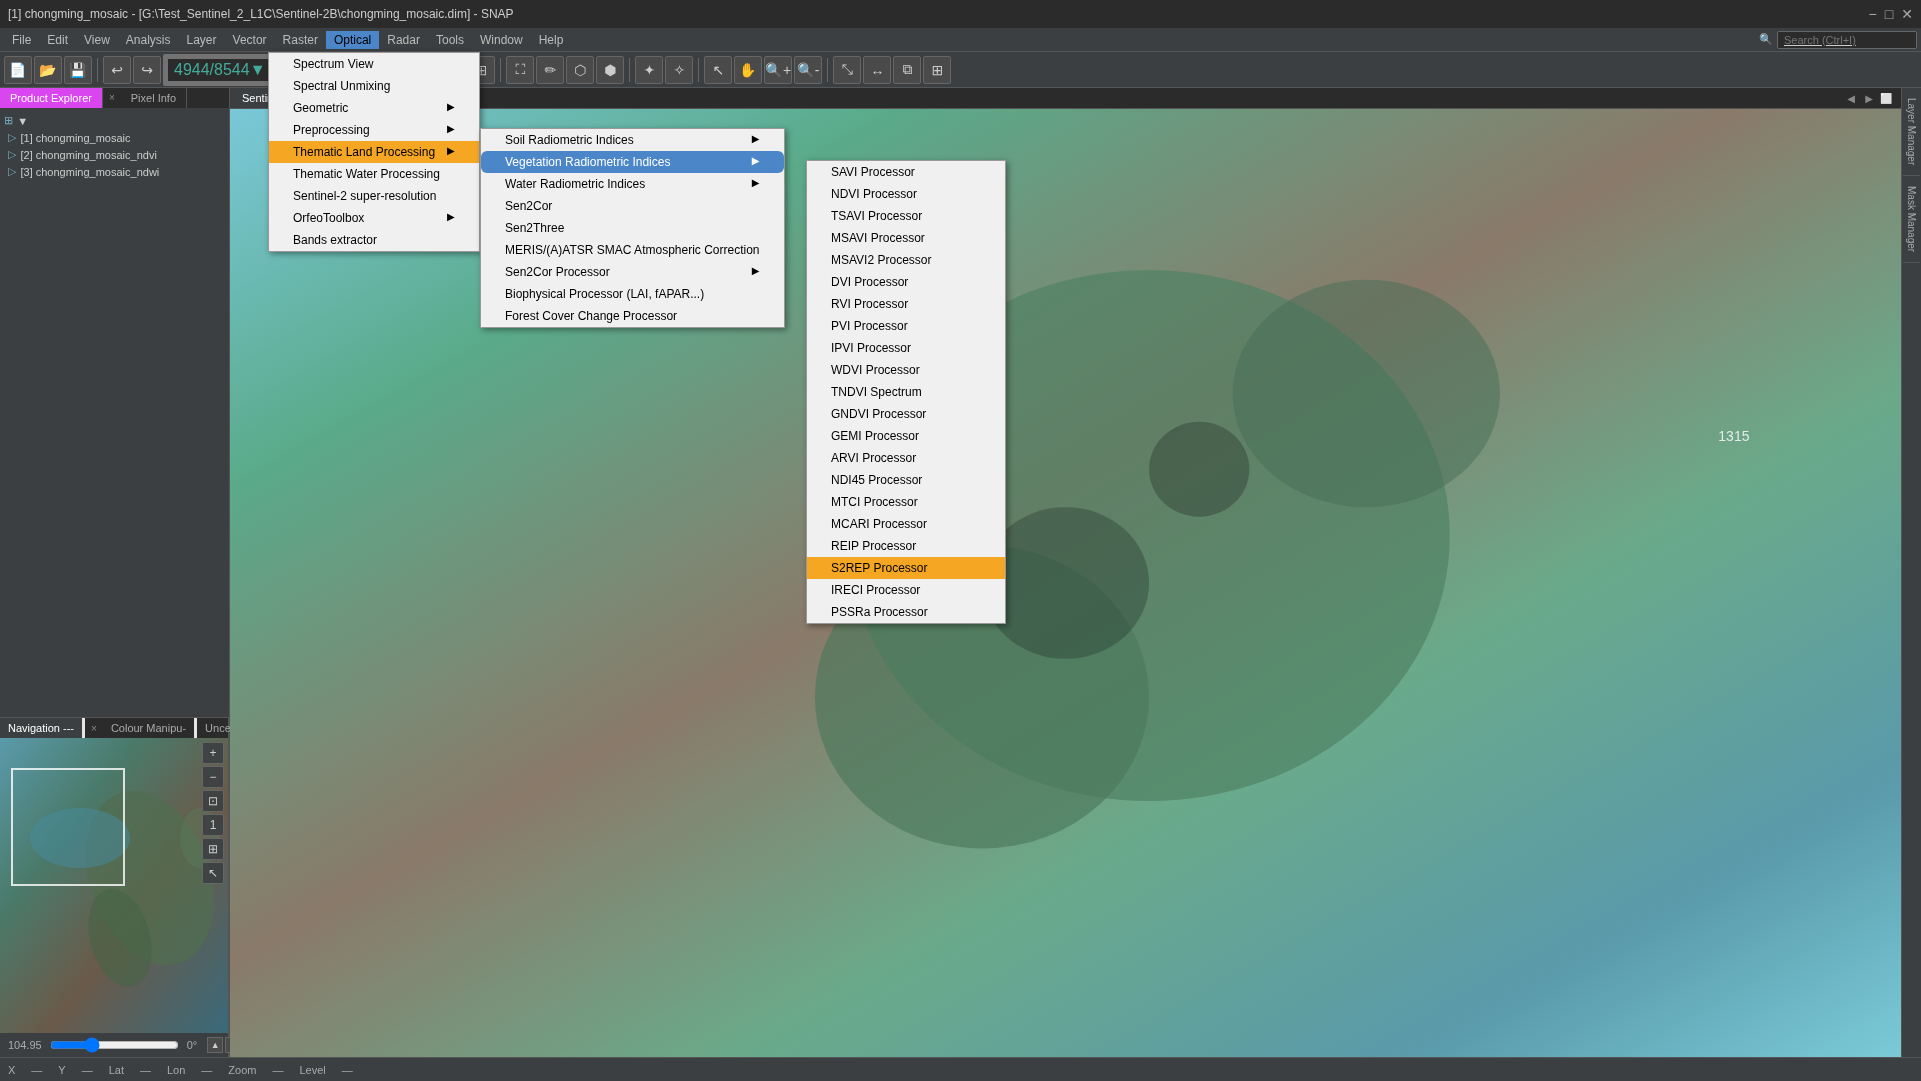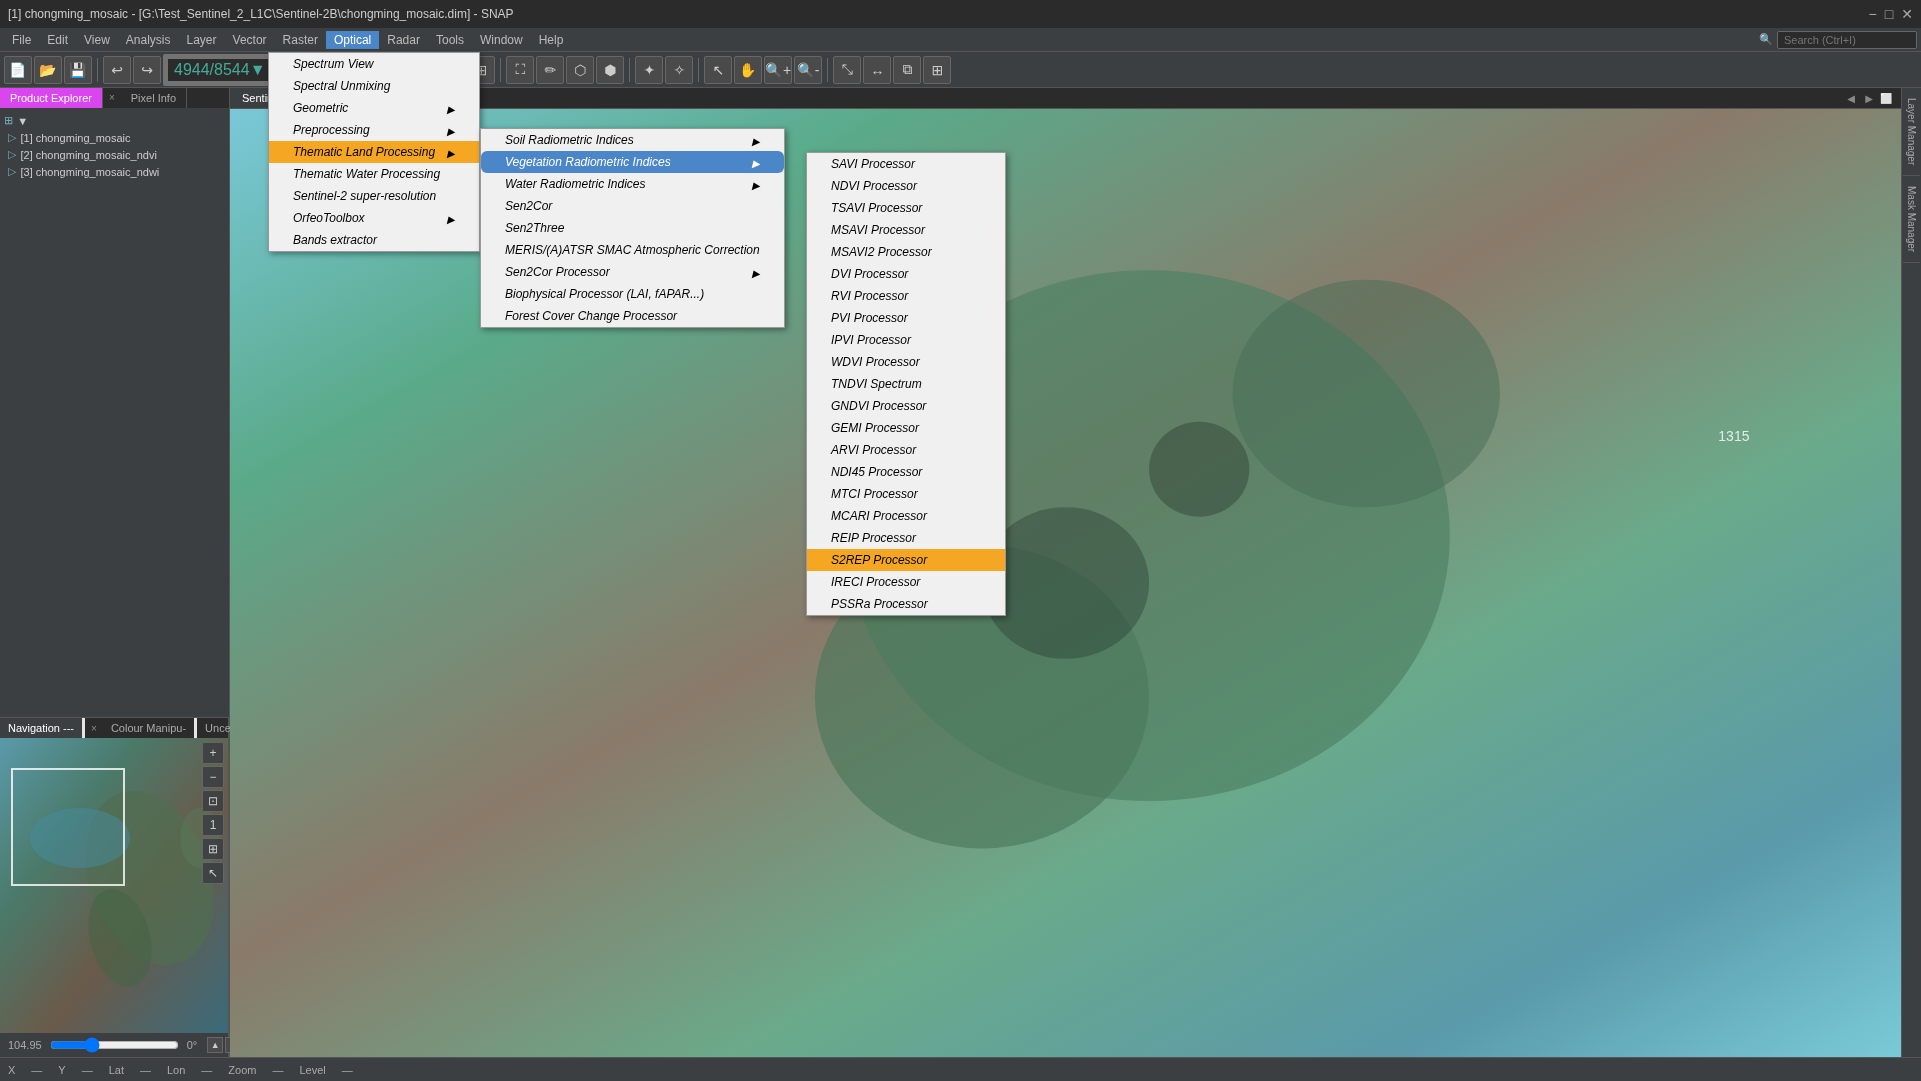--- a/index.html
+++ b/index.html
@@ -6,21 +6,21 @@
     body { font-family: 'Segoe UI', Arial, sans-serif; font-size: 12px; background: #3c3f41; color: #000; overflow: hidden; width: 1921px; height: 1081px; position: relative; }
 
     
     #titlebar { background: #2b2b2b; color: #ccc; height: 28px; display: flex; align-items: center; padding: 0 8px; justify-content: space-between; }
     #titlebar .controls { display: flex; gap: 8px; }
     #titlebar .controls span { cursor: pointer; font-size: 14px; color: #aaa; }
 
     
     #menubar { background: #3c3f41; color: #bbb; height: 24px; display: flex; align-items: center; padding: 0 4px; border-bottom: 1px solid #555; }
     .menu-item { padding: 2px 8px; cursor: pointer; font-size: 12px; }
-    .menu-item.active { background: #4a86c8; color: #ffffff; }
+    .menu-item.active { background: #4a86c8; color: #000000; }
 
     
     #toolbar { background: #3c3f41; height: 36px; display: flex; align-items: center; padding: 2px 4px; border-bottom: 1px solid #555; gap: 2px; }
     .tb-btn { width: 28px; height: 28px; background: #4a4a4a; border: 1px solid #666; border-radius: 2px; cursor: pointer; display: flex; align-items: center; justify-content: center; font-size: 14px; color: #ccc; }
     .tb-sep { width: 1px; height: 24px; background: #666; margin: 0 3px; }
     .tb-coord { background: #2b2b2b; color: #4a9; border: 5px solid #737373; padding: 2px 6px; font-size: 16px; border-radius: 2px; }
 
     
     #main-layout { display: flex; height: calc(1081px - 28px - 24px - 36px - 24px); }
 
@@ -65,29 +65,29 @@
     .right-tab-vert { writing-mode: vertical-rl; padding: 10px 3px; font-size: 10px; color: #aaa; cursor: pointer; border-bottom: 1px solid #555; }
 
     
     #statusbar { height: 24px; background: #3c3f41; border-top: 1px solid #555; display: flex; align-items: center; padding: 0 8px; color: #aaa; font-size: 11px; gap: 16px; }
 
     
     .dropdown-overlay { position: absolute; top: 0; left: 0; width: 100%; height: 100%; z-index: 100; pointer-events: none; }
 
     
     .menu-popup { position: absolute; background: #f0f0f0; border: 1px solid #999; box-shadow: 2px 2px 6px rgba(0,0,0,0.4); z-index: 200; min-width: 200px; }
-    .menu-popup-item { padding: 4px 24px 4px 24px; font-size: 12px; color: #000; cursor: pointer; display: flex; align-items: flex-end; justify-content: space-between; white-space: nowrap; position: relative; font-style: italic; }
+    .menu-popup-item { padding: 4px 24px 4px 24px; font-size: 12px; color: #000; cursor: pointer; display: flex; align-items: flex-start; justify-content: space-between; white-space: nowrap; position: relative; }
     .menu-popup-item.highlighted { background: #f5a623; color: #000; }
     .menu-popup-item.active-highlight { background: #4a86c8; color: white; border-radius: 6px; }
     .menu-popup-item .arrow { font-size: 10px; margin-left: 12px; }
 
     
     #optical-menu { left: 268px; top: 52px; }
     #thematic-land-menu { left: 480px; top: 128px; }
-    #veg-rad-menu { left: 806px; top: 152px; }
+    #veg-rad-menu { left: 806px; top: 160px; }
   </style>
 </head>
 <body>
 
 <div id="titlebar">
   <span>[1] chongming_mosaic - [G:\Test_Sentinel_2_L1C\Sentinel-2B\chongming_mosaic.dim] - SNAP</span>
   <div class="controls">
     <span>−</span>
     <span>□</span>
     <span>✕</span>
@@ -102,21 +102,21 @@
   <span class="menu-item">Layer</span>
   <span class="menu-item">Vector</span>
   <span class="menu-item">Raster</span>
   <span class="menu-item active">Optical</span>
   <span class="menu-item">Radar</span>
   <span class="menu-item">Tools</span>
   <span class="menu-item">Window</span>
   <span class="menu-item">Help</span>
   <div style="margin-left:auto; display:flex; align-items:center;">
     <span style="font-size:11px; color:#888; margin-right:4px;">🔍</span>
-    <input type="text" placeholder="Search (Ctrl+I)" style="background: rgb(43, 43, 43); border: 1px solid rgb(102, 102, 102); color: rgb(204, 204, 204); padding: 2px 6px; font-size: 11px; width: 140px; border-radius: 2px;">
+    <input type="text" placeholder="Search (Ctrl+I)" style="background: rgb(43, 43, 43); border: 1px solid rgb(102, 102, 102); color: rgb(204, 204, 204); padding: 2px 6px; font-size: 11px; width: 140px; border-radius: 2px; text-decoration: underline;">
   </div>
 </div>
 
 <div id="toolbar">
   <div class="tb-btn">📄</div>
   <div class="tb-btn">📂</div>
   <div class="tb-btn">💾</div>
   <div class="tb-sep"></div>
   <div class="tb-btn">↩</div>
   <div class="tb-btn">↪</div>

